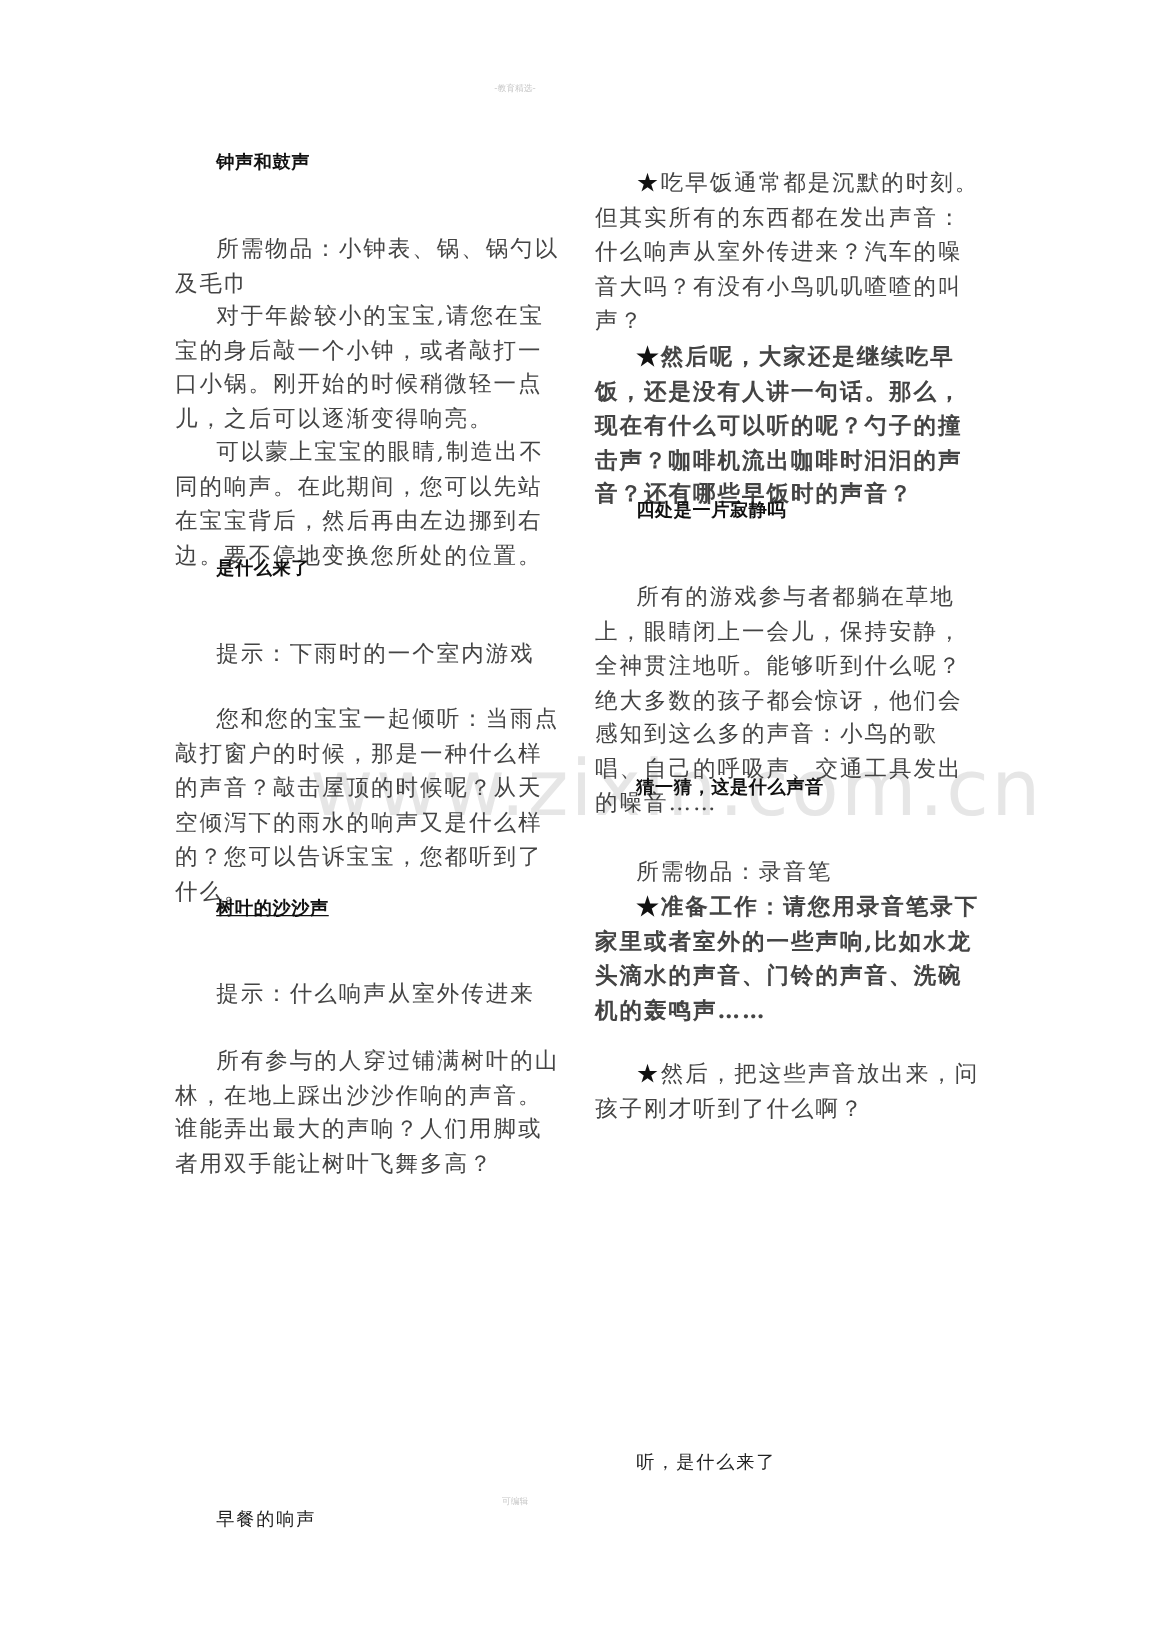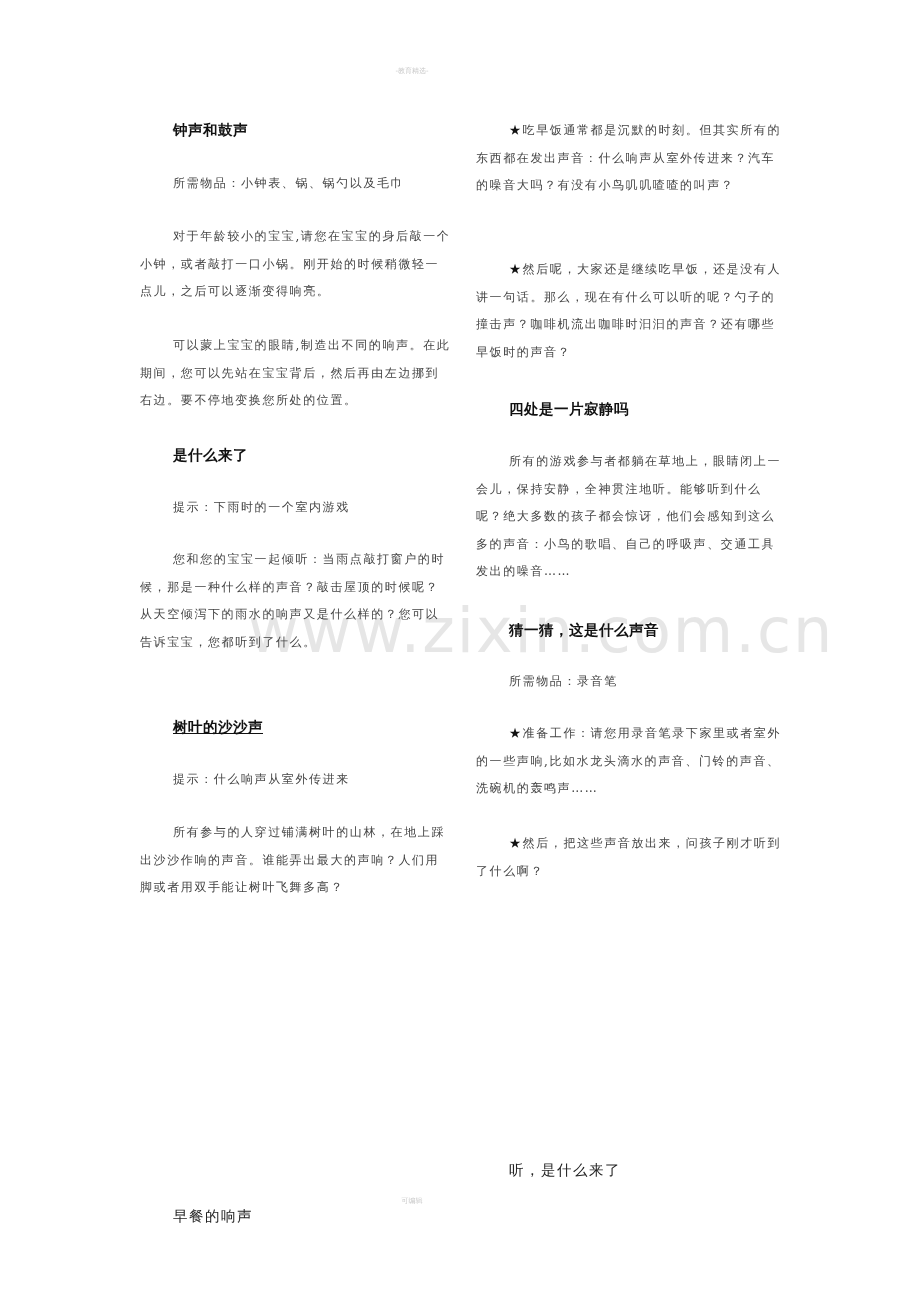--- a/index.html
+++ b/index.html
@@ -8,21 +8,21 @@
     .header-mark, .footer-mark { position: absolute; left: 0; width: 824px; text-align: center;
            font-size: 7px; color: #c8c8c8; font-family: "DejaVu Sans", sans-serif; }
     .header-mark { top: 66px; }
     .footer-mark { top: 1196px; }
     .col { position: absolute; top: 0; width: 312px; }
     .col-left { left: 140px; }
     .col-right { left: 476px; }
     .blk { position: absolute; left: 0; width: 312px; }
     .heading { font-weight: bold; font-size: 14.5px; color: #111; letter-spacing: 0.5px;
                font-family: "DejaVu Sans", sans-serif; padding-left: 33px; line-height: 20px; }
-    .para { font-size: 12px; line-height: 27.5px; letter-spacing: 1.6px; color: #444; }
+    .para { font-size: 18px; line-height: 27.5px; letter-spacing: 1.6px; color: #444; margin-top: 16px; }
     .para .indent { display: inline-block; width: 33px; }
     .plain-h { font-size: 14.5px; color: #222; letter-spacing: 1.5px; padding-left: 33px; line-height: 20px; margin-top: 36px; }
     .star { color: #111; }
     .watermark { position: absolute; left: 248px; top: 596px; font-size: 62px;
                  font-family: "DejaVu Sans", sans-serif; color: rgba(200,200,200,0.45);
                  letter-spacing: 2px; pointer-events: none; white-space: nowrap; line-height: 70px; }
   </style>
 </head>
 <body>
 
@@ -42,26 +42,26 @@
 
   <div class="blk heading" style="top:717px;text-decoration:underline;">树叶的沙沙声</div>
   <div class="blk para" style="top:766px;"><span class="indent"></span><span>提示：什么响声从室外传进来</span></div>
   <div class="blk para" style="top:819px;"><span class="indent"></span><span>所有参与的人穿过铺满树叶的山林，在地上踩出沙沙作响的声音。谁能弄出最大的声响？人们用脚或者用双手能让树叶飞舞多高？</span></div>
 
   <div class="blk plain-h" style="top:1170px;">早餐的响声</div>
 </div>
 
 <div class="col col-right">
   <div class="blk para" style="top:117px;"><span class="indent"></span><span class="star">★</span><span>吃早饭通常都是沉默的时刻。但其实所有的东西都在发出声音：什么响声从室外传进来？汽车的噪音大吗？有没有小鸟叽叽喳喳的叫声？</span></div>
-  <div class="blk para" style="top:256px;"><span class="indent"></span><span class="star">★</span><span>然后呢，大家还是继续吃早饭，还是没有人讲一句话。那么，现在有什么可以听的呢？勺子的撞击声？咖啡机流出咖啡时汩汩的声音？还有哪些早饭时的声音？</span></div>
+  <div class="blk para" style="top:256px;font-weight:bold;"><span class="indent"></span><span class="star">★</span><span>然后呢，大家还是继续吃早饭，还是没有人讲一句话。那么，现在有什么可以听的呢？勺子的撞击声？咖啡机流出咖啡时汩汩的声音？还有哪些早饭时的声音？</span></div>
 
   <div class="blk heading" style="top:399px;">四处是一片寂静吗</div>
   <div class="blk para" style="top:448px;"><span class="indent"></span><span>所有的游戏参与者都躺在草地上，眼睛闭上一会儿，保持安静，全神贯注地听。能够听到什么呢？绝大多数的孩子都会惊讶，他们会感知到这么多的声音：小鸟的歌唱、自己的呼吸声、交通工具发出的噪音……</span></div>
 
   <div class="blk heading" style="top:620px;">猜一猜，这是什么声音</div>
   <div class="blk para" style="top:668px;"><span class="indent"></span><span>所需物品：录音笔</span></div>
-  <div class="blk para" style="top:720px;"><span class="indent"></span><span class="star">★</span><span>准备工作：请您用录音笔录下家里或者室外的一些声响,比如水龙头滴水的声音、门铃的声音、洗碗机的轰鸣声……</span></div>
+  <div class="blk para" style="top:696px;font-weight:bold;"><span class="indent"></span><span class="star">★</span><span>准备工作：请您用录音笔录下家里或者室外的一些声响,比如水龙头滴水的声音、门铃的声音、洗碗机的轰鸣声……</span></div>
   <div class="blk para" style="top:830px;"><span class="indent"></span><span class="star">★</span><span>然后，把这些声音放出来，问孩子刚才听到了什么啊？</span></div>
 
   <div class="blk plain-h" style="top:1124px;">听，是什么来了</div>
 </div>
 
 <div class="footer-mark">可编辑</div>
 
 </body></html>

